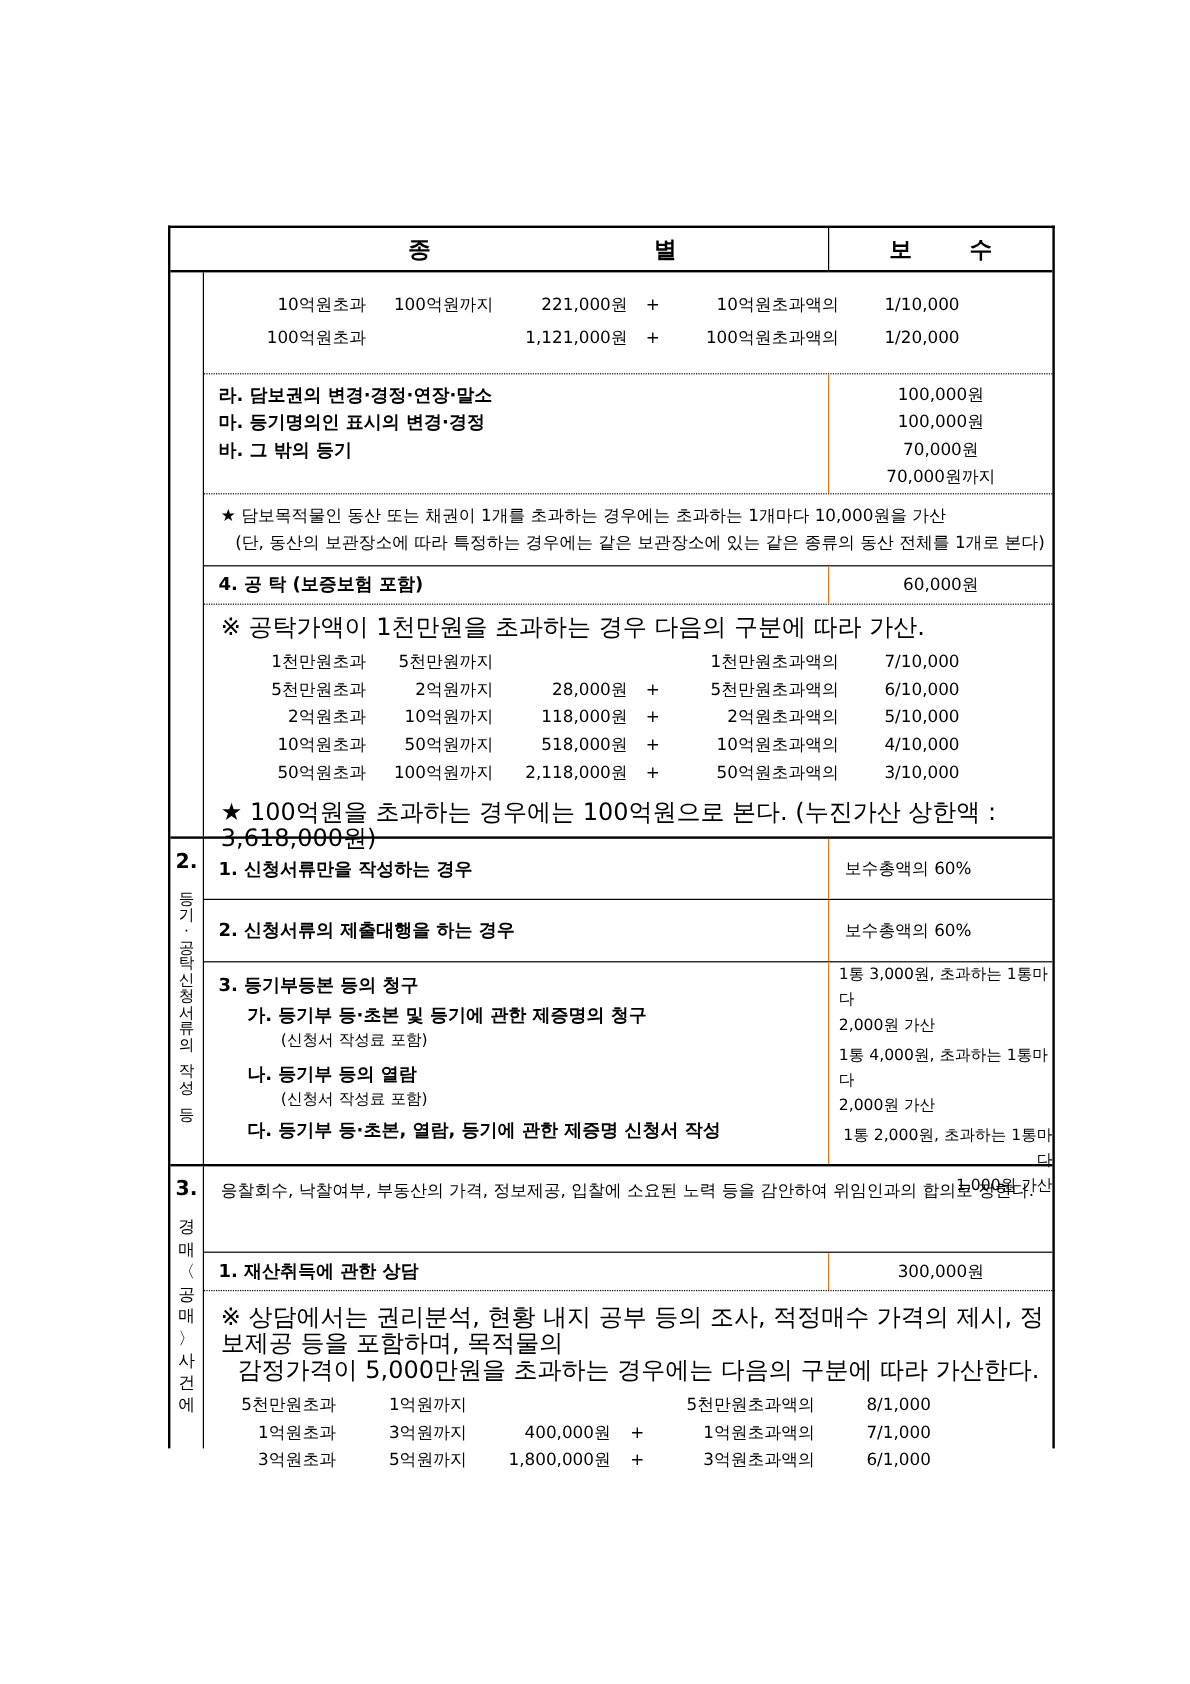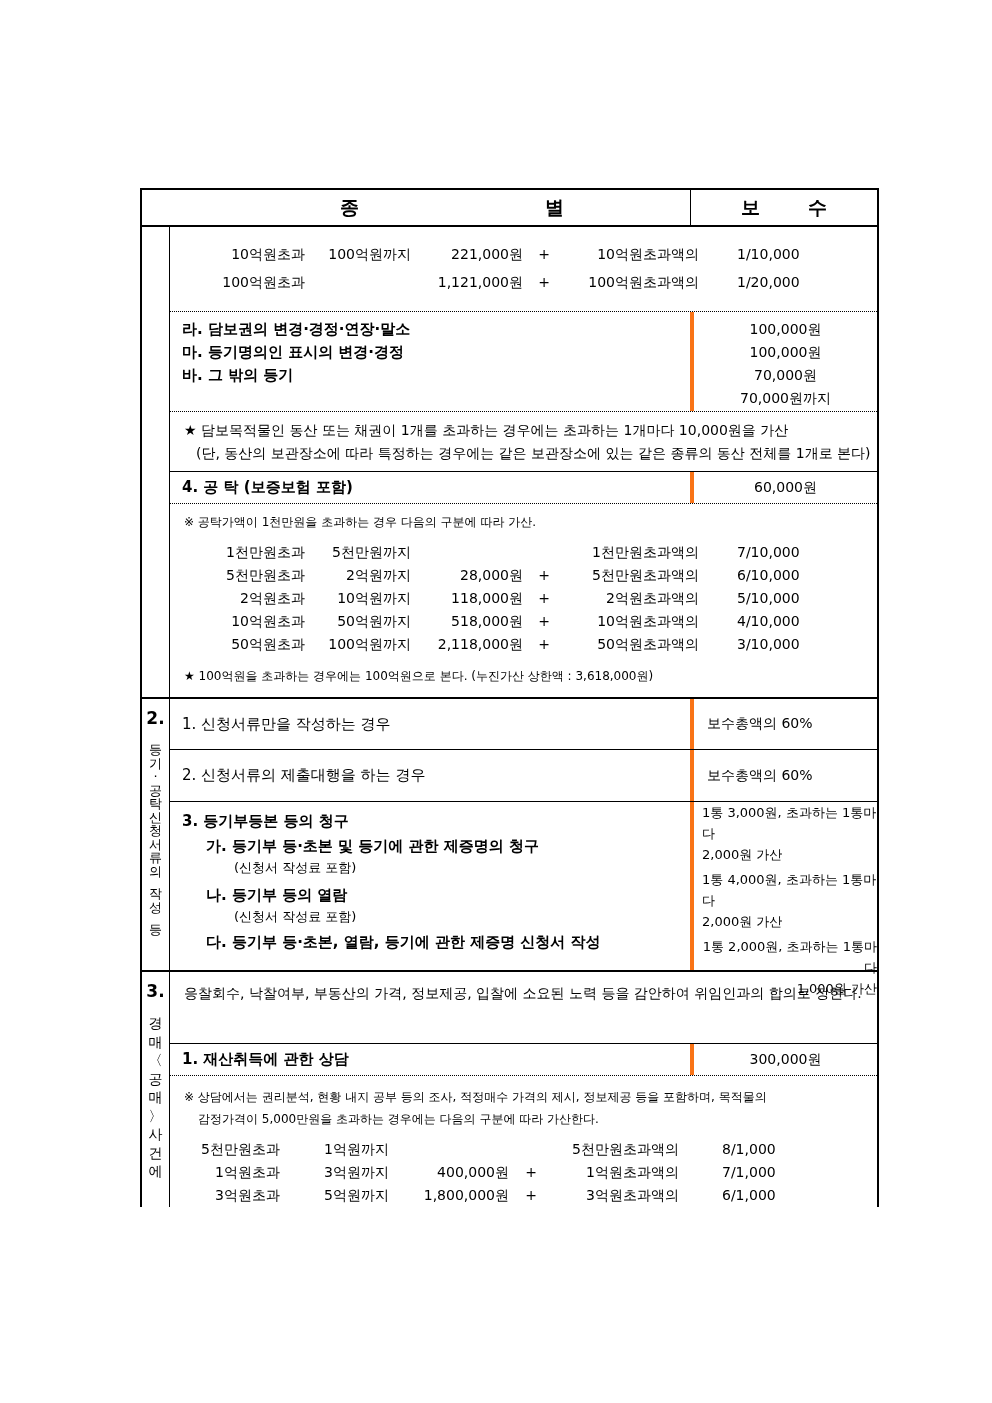--- a/index.html
+++ b/index.html
@@ -24,21 +24,21 @@
   .vchars.s2{margin-top:15px;font-size:13px;}
   .vchars.s2 span{height:13.5px;line-height:13.5px;display:block;}
   .vchars.s2 .gap{height:9px;}
   .vchars.s3{margin-top:13px;font-size:14px;}
   .vchars.s3 span{height:18.5px;line-height:18.5px;display:block;}
   
   .row{box-sizing:border-box;display:flex;}
   .dotted{border-bottom:1px dotted #000;}
   .solid{border-bottom:1px solid #000;}
   .cell-desc{flex:1;min-width:0;box-sizing:border-box;}
-  .cell-fee{width:187px;box-sizing:border-box;border-left:4px solid #f97316;flex-shrink:0;}
+  .cell-fee{width:187px;box-sizing:border-box;border-left:1px solid #f97316;flex-shrink:0;}
   .full{display:block;}
   
   .num-row{display:grid;grid-template-columns:135px 106px 112px 42px 134px 1fr;
         line-height:23px;font-size:14px;}
   .num-row.g3{grid-template-columns:110px 109px 120px 44px 126px 1fr;}
   .num-row .c1,.num-row .c2,.num-row .c3,.num-row .c5{text-align:right;}
   .num-row .c4{text-align:center;}
   .num-row .c6{text-align:left;padding-left:38px;}
   .num-row.g3 .c6{padding-left:43px;}
   
@@ -50,28 +50,28 @@
   .rowB .fees{padding-top:6px;text-align:center;}
   .rowB .fees div{line-height:23px;font-size:14px;}
   .rowC{height:60px;padding:7px 0 0 14px;font-size:14px;}
   .rowC div{line-height:23px;}
   .rowC .ind{padding-left:12px;}
   .rowD{height:32px;}
   .rowD .cell-desc{display:flex;align-items:center;padding-left:12px;
         font-size:15px;font-weight:bold;}
   .rowD .cell-fee{display:flex;align-items:center;justify-content:center;font-size:14px;}
   .rowE{height:193px;padding-top:7px;}
-  .note{padding-left:14px;font-size:12px;line-height:22px;}
+  .note{padding-left:14px;font-size:20px;line-height:22px;}
   .rowE .num-rows{margin-top:8px;}
   .rowE .capnote{margin-top:9px;}
   
   .s2row1{height:51px;}
   .s2row2{height:52px;}
   .s2row1 .cell-desc,.s2row2 .cell-desc{display:flex;align-items:center;
-        padding-left:12px;font-size:15px;font-weight:normal;}
+        padding-left:12px;font-size:15px;font-weight:bold;}
   .s2row1 .cell-fee,.s2row2 .cell-fee{display:flex;align-items:center;
         padding-left:13px;font-size:14px;}
   .s2row3{height:168px;}
   .s2row3 .heading{margin-top:8px;padding-left:12px;font-size:15px;font-weight:bold;
         line-height:22px;}
   .s2row3 .item-label{padding-left:36px;font-size:15px;font-weight:bold;line-height:21px;}
   .s2row3 .item-sub{padding-left:64px;font-size:13px;line-height:21px;}
   .s2row3 .it1{margin-top:4px;}
   .s2row3 .it2{margin-top:7px;}
   .s2row3 .it3{margin-top:5px;}

